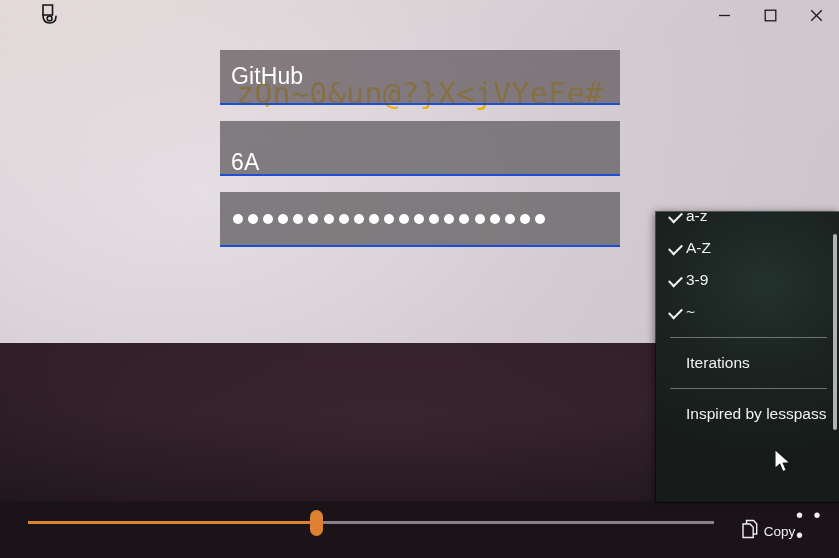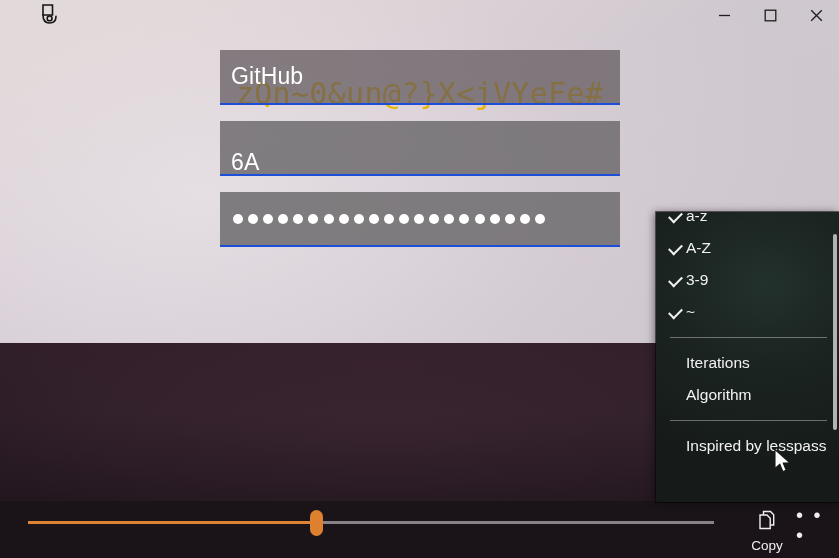--- a/index.html
+++ b/index.html
@@ -184,21 +184,21 @@
     background: #dd8030;
   }
 
   .copy-button {
     position: absolute;
     left: 739px;
     top: 4px;
     width: 56px;
     height: 52px;
     display: flex;
-    flex-direction: column;
+    flex-direction: row;
     align-items: center;
     justify-content: center;
     gap: 3px;
   }
   .copy-label {
     color: #f0eef0;
     font-size: 13.5px;
     font-family: "Liberation Sans", sans-serif;
   }
   .more-button {
@@ -398,23 +398,20 @@
         <div class="menu-item checked">
           <span>3-9</span>
         </div>
         <div class="menu-item checked">
           <span>~</span>
         </div>
         <div class="menu-sep"></div>
         <div class="menu-item">
           <span>Iterations</span>
         </div>
-        <div class="menu-item">
-          <span>Algorithm</span>
-        </div>
         <div class="menu-sep"></div>
         <div class="menu-item">
           <span>Inspired by lesspass</span>
         </div>
       </div>
     <div class="menu-scrollbar"></div>
   </div>
 
   <div class="cursor">
     <svg width="18" height="26" viewBox="0 0 18 26" aria-hidden="true">

